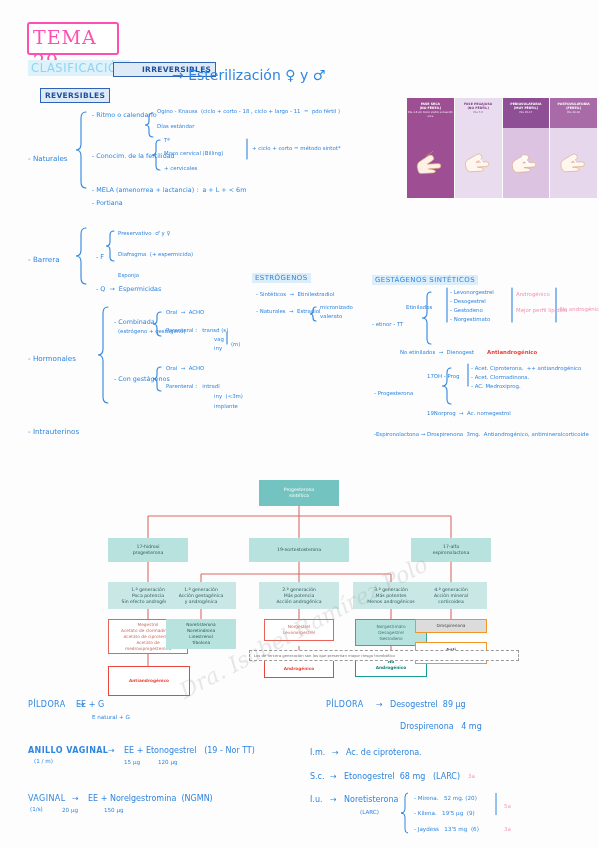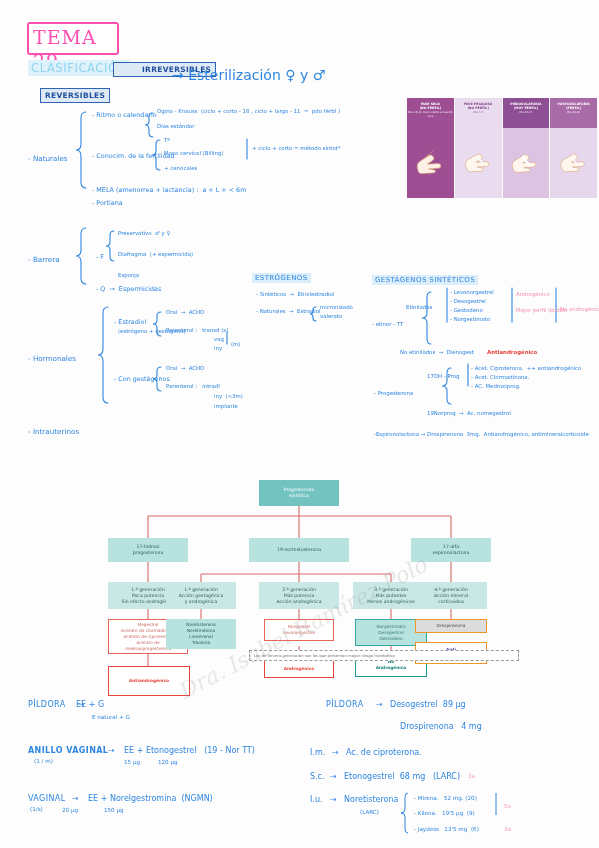--- a/index.html
+++ b/index.html
@@ -138,21 +138,21 @@
   <div class="t" style="left:92px;top:199px;">- Portiana</div>
 
   <div class="t cat" style="left:28px;top:256px;">- Barrera</div>
   <div class="t" style="left:96px;top:253px;">- F</div>
   <div class="t s5" style="left:118px;top:229px;">Preservativo  ♂ y ♀</div>
   <div class="t s5" style="left:118px;top:250px;">Diafragma  (+ espermicida)</div>
   <div class="t s5" style="left:118px;top:271px;">Esponja</div>
   <div class="t" style="left:96px;top:285px;">- Q  →  Espermicidas</div>
 
   <div class="t cat" style="left:28px;top:355px;">- Hormonales</div>
-  <div class="t" style="left:114px;top:318px;">- Estradiol</div>
+  <div class="t" style="left:114px;top:318px;">- Combinada</div>
   <div class="t s5" style="left:118px;top:327px;">(estrógeno + gestágeno)</div>
   <div class="t s5" style="left:166px;top:308px;">Oral  →  ACHO</div>
   <div class="t s5" style="left:166px;top:326px;">Parenteral :   transd (s)</div>
   <div class="t s5" style="left:214px;top:335px;">vag</div>
   <div class="t s5" style="left:214px;top:344px;">iny</div>
   <div class="t s5" style="left:231px;top:340px;">(m)</div>
 
   <div class="t" style="left:114px;top:375px;">- Con gestágenos</div>
   <div class="t s5" style="left:166px;top:364px;">Oral  →  ACHO</div>
   <div class="t s5" style="left:166px;top:382px;">Parenteral :   intradl</div>

